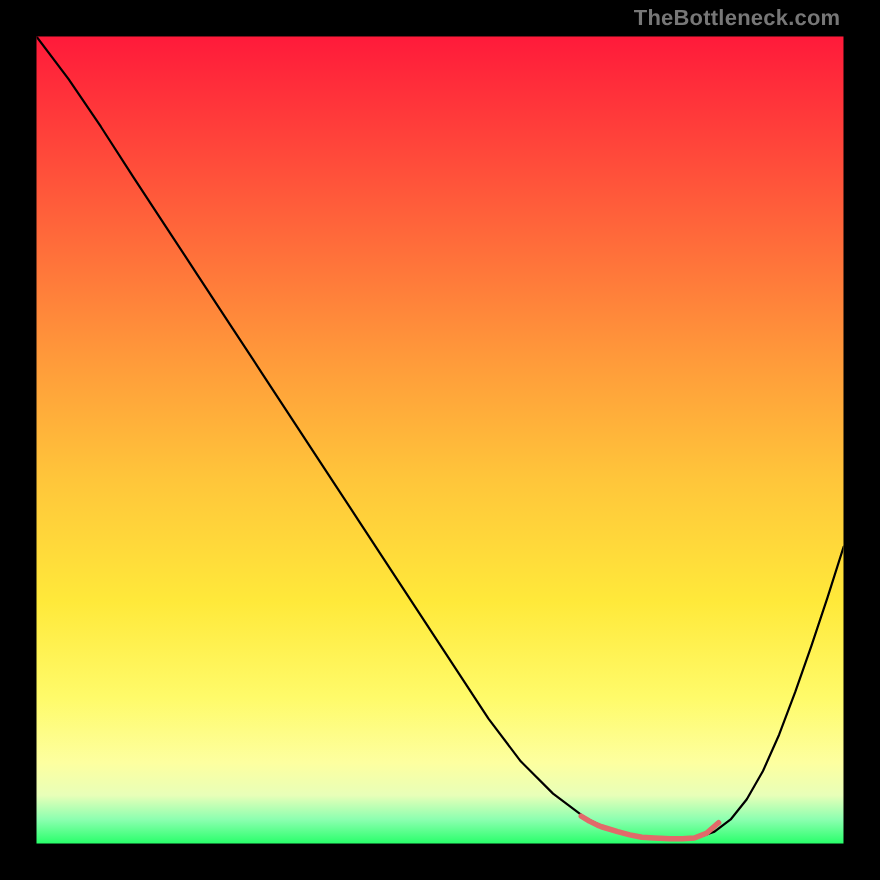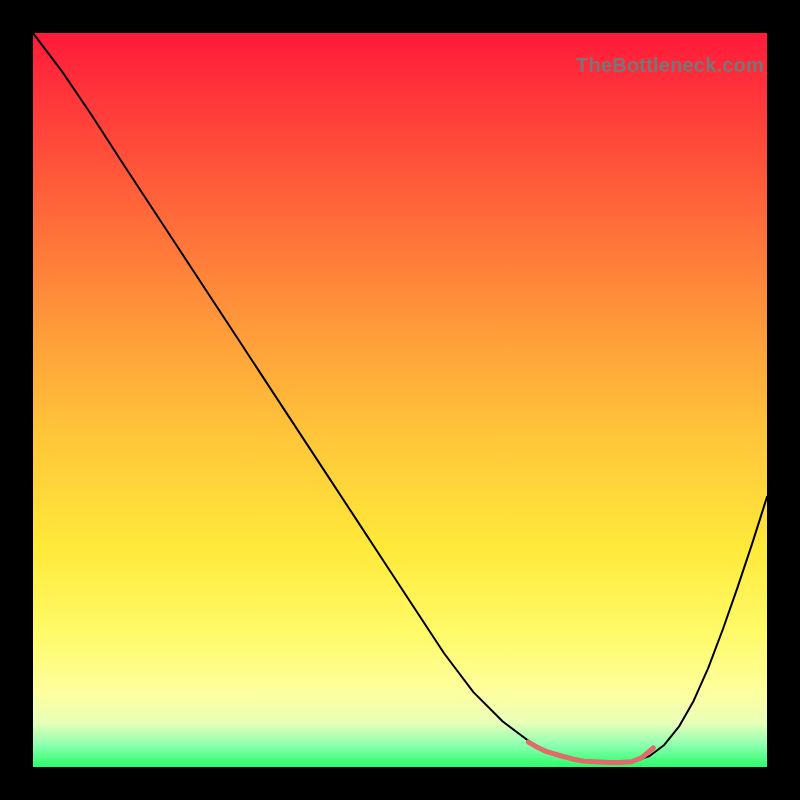--- a/index.html
+++ b/index.html
@@ -40,21 +40,20 @@
     position: absolute;
     inset: 0;
   }
   .watermark {
     position: absolute;
     top: 6px;
     right: 36px;
     font: bold 20px Arial, Helvetica, sans-serif;
     color: #777;
     letter-spacing: 0.2px;
-    margin-top: 48px;
   }
 </style>
 </head>
 <body>
 <div class="frame">
 
   <div class="plot-area">
     <div class="gradient-bg"></div>
     <svg class="overlay" width="734" height="734" viewBox="0 0 734 734" preserveAspectRatio="none">
       <g id="series-group">

